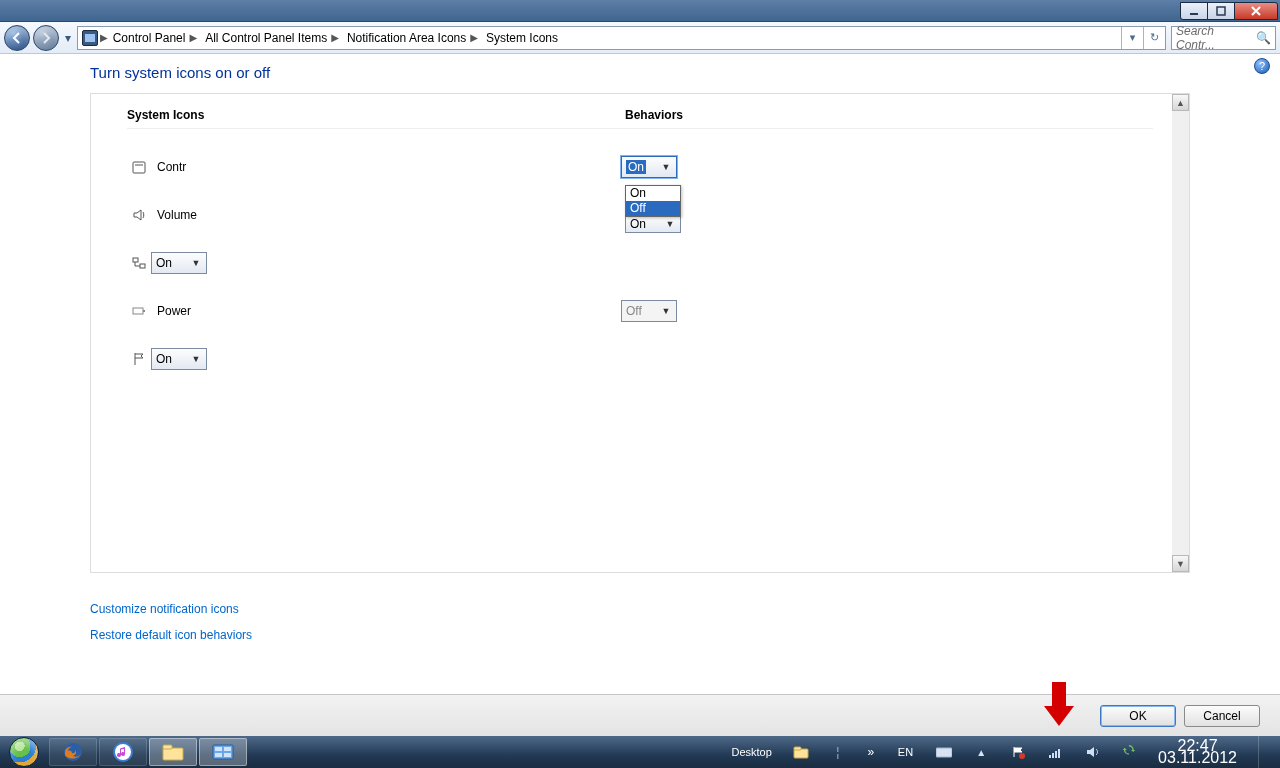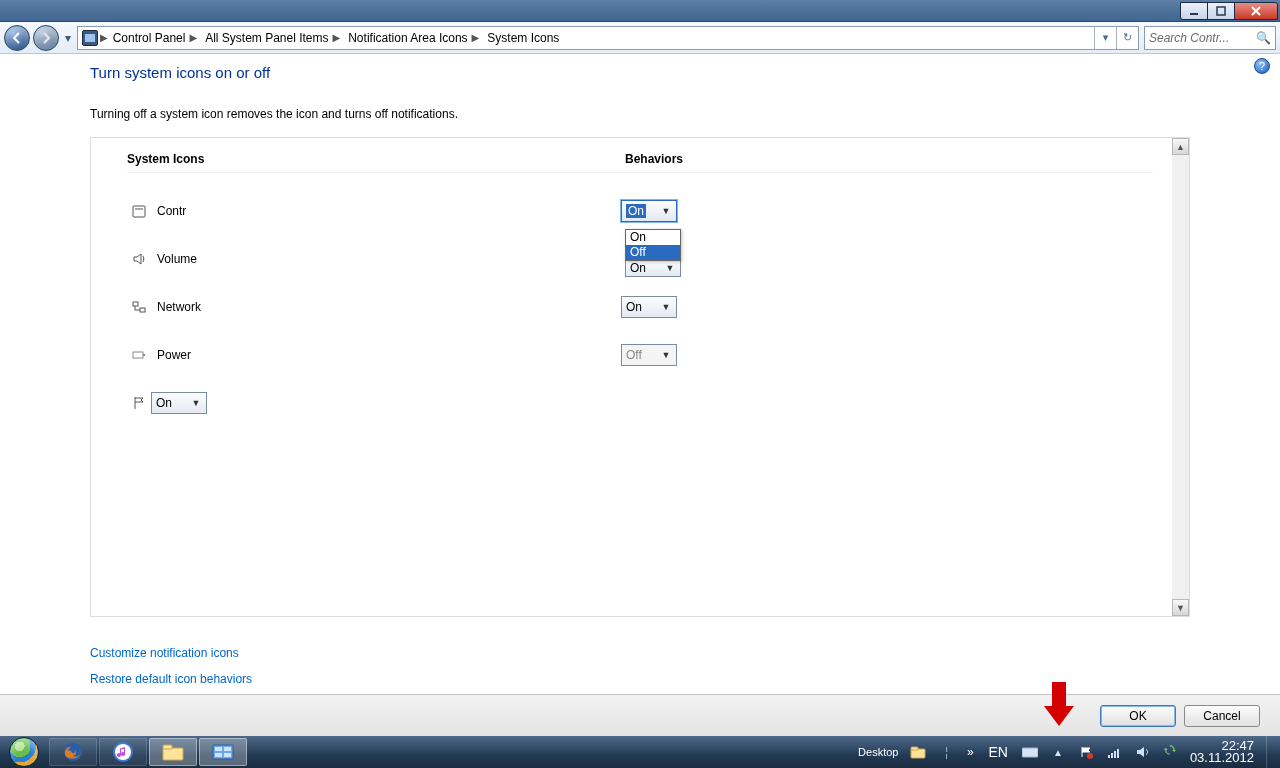--- a/index.html
+++ b/index.html
@@ -55,21 +55,21 @@
     padding-left: 4px;
     gap: 2px;
   }
   .addr-icon { width:16px;height:16px; background:#3a5a82; border:1px solid #1a2a40; border-radius:2px; display:flex;align-items:center;justify-content:center;}
   .addr-icon span{width:10px;height:8px;background:#9fc3f0;}
   .crumb { padding: 0 3px; display:flex;align-items:center; gap:4px; height:20px;}
   .crumb-sep { font-size:10px; color:#555; }
   .addr-end { margin-left:auto; display:flex; }
   .addr-drop, .addr-refresh { width:22px; height:22px; border-left:1px solid #a8b4c4; display:flex;align-items:center;justify-content:center; color:#4d6a91; font-size:11px;}
   .searchbox {
-    width: 132px; height: 24px;
+    width: 105px; height: 24px;
     border: 1px solid #8b9aad; background:#fff;
     margin-left: 2px;
     display:flex;align-items:center;justify-content:space-between;
     padding: 0 4px;
     color:#6b6b6b; font-style: italic;
   }
   .search-mag { color:#2f6bb3; font-style:normal;}
 
   
   .content {
@@ -77,21 +77,21 @@
     background:#fff;
     padding: 10px 90px 0 90px;
   }
   .help-icon {
     position:absolute; right:10px; top:4px;
     width:16px;height:16px;border-radius:50%;
     background:radial-gradient(circle at 35% 30%, #8ec1ff, #1b5cb3);
     color:#fff; font-size:11px; display:flex;align-items:center;justify-content:center;
     border:1px solid #184b8c;
   }
-  .heading { color:#003399; font-size:15px; font-weight:400; margin-bottom:26px;}
+  .heading { color:#003399; font-size:15px; font-weight:400; margin-bottom:12px;}
   .subtext { font-size:12px; color:#000; margin-bottom:16px;}
 
   .panel {
     border:1px solid #ddd;
     height: 480px;
     position: relative;
     padding: 14px 36px;
     overflow:hidden;
   }
   .panel-scroll { position:absolute; right:0; top:0; bottom:0; width:17px; background:#f0f0f0;}
@@ -171,25 +171,25 @@
     box-shadow: inset 0 6px 6px rgba(255,255,255,.4);
   }
   .task-item {
     width:48px;height:28px;margin:0 1px;
     background:rgba(255,255,255,.08);
     border:1px solid rgba(255,255,255,.15);
     border-radius:2px;
     display:flex;align-items:center;justify-content:center;
   }
   .task-item.active { background:rgba(255,255,255,.28); border-color:rgba(255,255,255,.4);}
-  .tray { margin-left:auto; display:flex; align-items:center; gap:12px; padding-right:4px;}
-  .tray .clock { text-align:right; line-height:12px; font-size:13px;}
+  .tray { margin-left:auto; display:flex; align-items:center; gap:21px; padding-right:12px;}
+  .tray .clock { text-align:center; line-height:12px; font-size:16px;}
   .tray .desk { font-size:11px;}
   .tray .ic { width:16px;height:16px;display:flex;align-items:center;justify-content:center;font-size:12px;}
-  .lang-pill { font-size:14px; padding:0 2px;}
+  .lang-pill { font-size:11px; padding:0 2px;}
   .showdesk { width:10px;height:32px;border-left:1px solid rgba(255,255,255,.2);}
 
   .svg16 { width:16px;height:16px; }
 </style>
 </head>
 <body>
 
 <svg class="red-arrow r1" width="58" height="32" viewBox="0 0 58 32">
   <polygon points="0,16 22,2 22,10 58,10 58,22 22,22 22,30" fill="#d40000"></polygon>
 </svg>
@@ -233,21 +233,21 @@
   <div class="addrbar">
     <div class="addr-icon">
         <span></span>
       </div>
     <span class="crumb-sep">▶</span>
     <span class="crumb">
         <span>Control Panel</span>
         <span class="crumb-sep">▶</span>
       </span>
     <span class="crumb">
-        <span>All System Panel Items</span>
+        <span>All Control Panel Items</span>
         <span class="crumb-sep">▶</span>
       </span>
     <span class="crumb">
         <span>Notification Area Icons</span>
         <span class="crumb-sep">▶</span>
       </span>
     <span class="crumb">
         <span>System Icons</span>
       </span>
     <div class="addr-end">
@@ -258,21 +258,20 @@
 
   <div class="searchbox">
     <span>Search Contr...</span>
     <span class="search-mag">🔍</span>
   </div>
 </div>
 
 <div class="content">
   <div class="help-icon">?</div>
   <div class="heading">Turn system icons on or off</div>
-  <div class="subtext">Turning off a system icon removes the icon and turns off notifications.</div>
 
   <div class="panel">
     <div class="panel-scroll">
       <div class="thumb-up">▲</div>
         <div class="thumb-down">▼</div>
     </div>
 
     <div class="cols">
       <div class="col-label">System Icons</div>
       <div class="col-label" style="flex:1">Behaviors</div>
@@ -316,21 +315,20 @@
       </div>
 
       <div class="row">
         <div class="row-icon">
           <svg class="svg16" viewBox="0 0 16 16">
               <rect x="2" y="3" width="5" height="4" fill="none" stroke="#555"></rect>
               <rect x="9" y="9" width="5" height="4" fill="none" stroke="#555"></rect>
               <path d="M4 7v4h5" fill="none" stroke="#555"></path>
             </svg>
         </div>
-        <div class="row-name">Network</div>
         <div class="combo">
           <span>On</span>
             <span class="arrow">▼</span>
         </div>
       </div>
 
       <div class="row">
         <div class="row-icon">
           <svg class="svg16" viewBox="0 0 16 16">
               <rect x="2" y="5" width="10" height="6" fill="none" stroke="#888"></rect>

